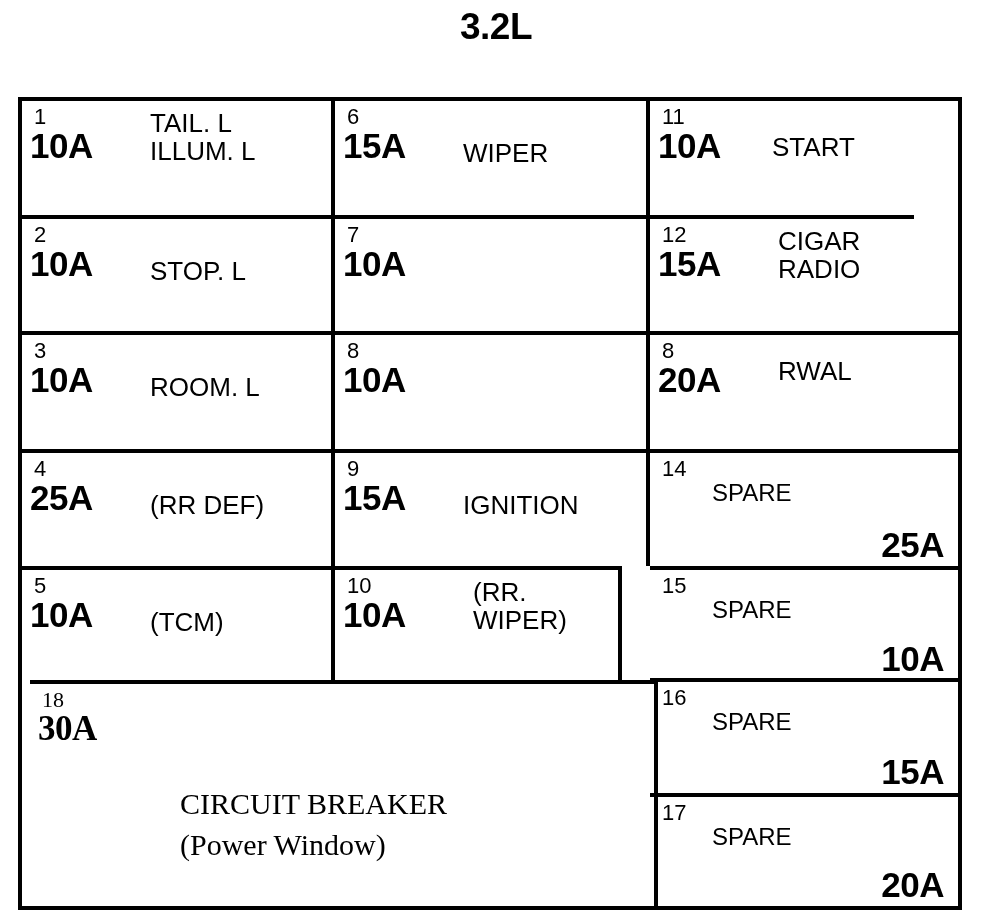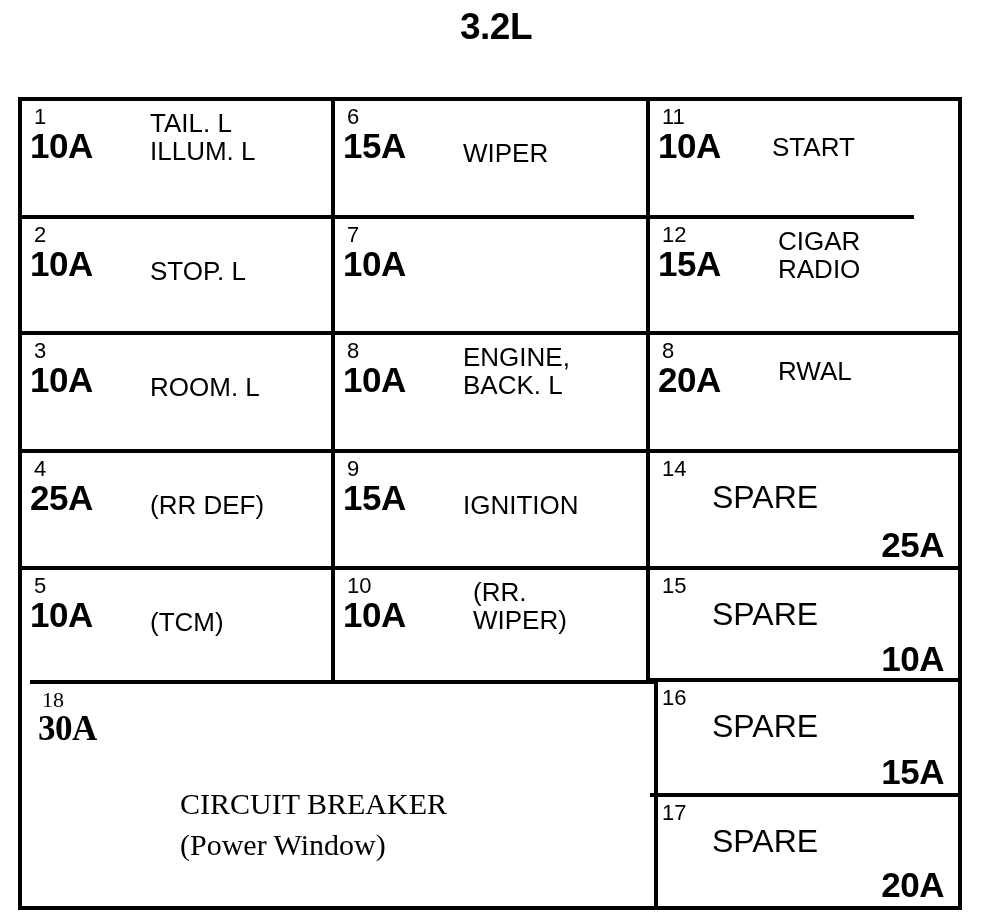--- a/index.html
+++ b/index.html
@@ -85,21 +85,21 @@
   .desc.two {
     left: 128px;
     top: 8px;
   }
 
   
   .spare-label {
     position: absolute;
     left: 62px;
     top: 28px;
-    font-size: 32px;
+    font-size: 24px;
     line-height: 1;
   }
   .spare-amp {
     position: absolute;
     right: 14px;
     bottom: 4px;
     font-size: 35px;
     font-weight: bold;
     line-height: 1;
     letter-spacing: -0.5px;
@@ -160,31 +160,29 @@
   </div>
 
   <div class="cell br bt" style="left:313px;top:114px;width:315px;height:116px;">
     <span class="fuse-no">7</span>
     <span class="amp">10A</span>
   </div>
 
   <div class="cell br bt" style="left:313px;top:230px;width:315px;height:118px;">
     <span class="fuse-no">8</span>
     <span class="amp">10A</span>
-    <span class="desc two">ENGINE,
-BACK. L</span>
   </div>
 
   <div class="cell br bt" style="left:313px;top:348px;width:315px;height:117px;">
     <span class="fuse-no">9</span>
     <span class="amp">15A</span>
     <span class="desc one">IGNITION</span>
   </div>
 
-  <div class="cell br bt" style="left:313px;top:465px;width:315px;height:114px;">
+  <div class="cell br bt" style="left:313px;top:465px;width:287px;height:114px;">
     <span class="fuse-no">10</span>
     <span class="amp">10A</span>
     <span class="desc two" style="left:138px;">(RR.
 WIPER)</span>
   </div>
 
   <div class="cell br bt" style="left:8px;top:579px;width:628px;height:226px;font-family:Liberation Serif, serif;">
     <span class="fuse-no">18</span>
     <span class="amp">30A</span>
     <span class="cb-text">CIRCUIT BREAKER

